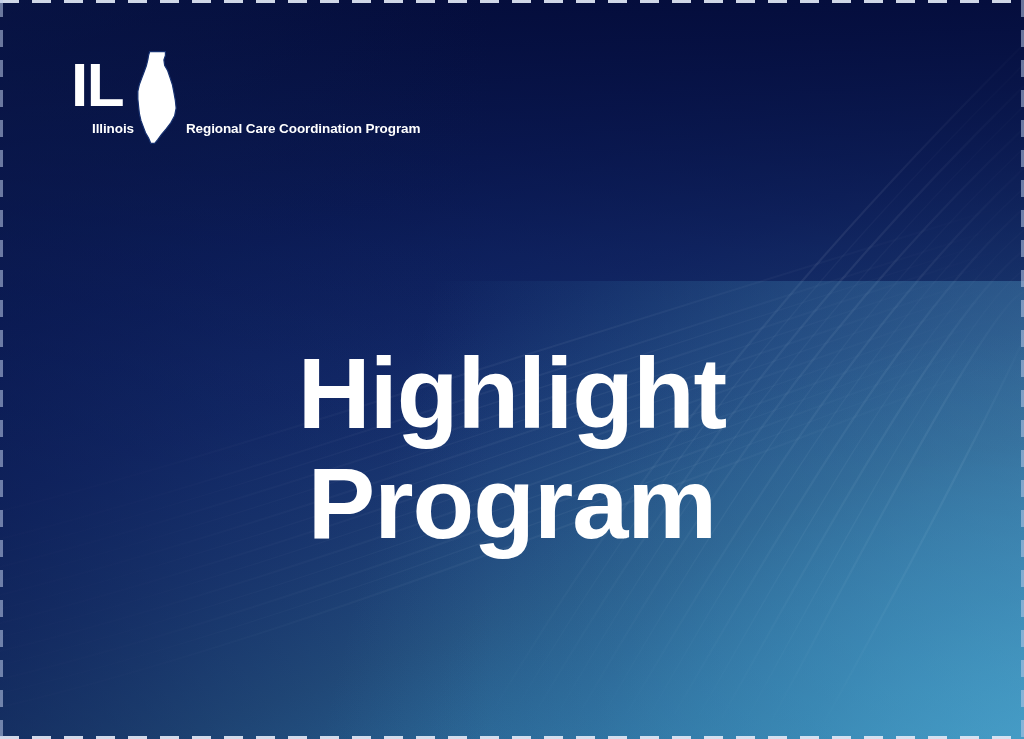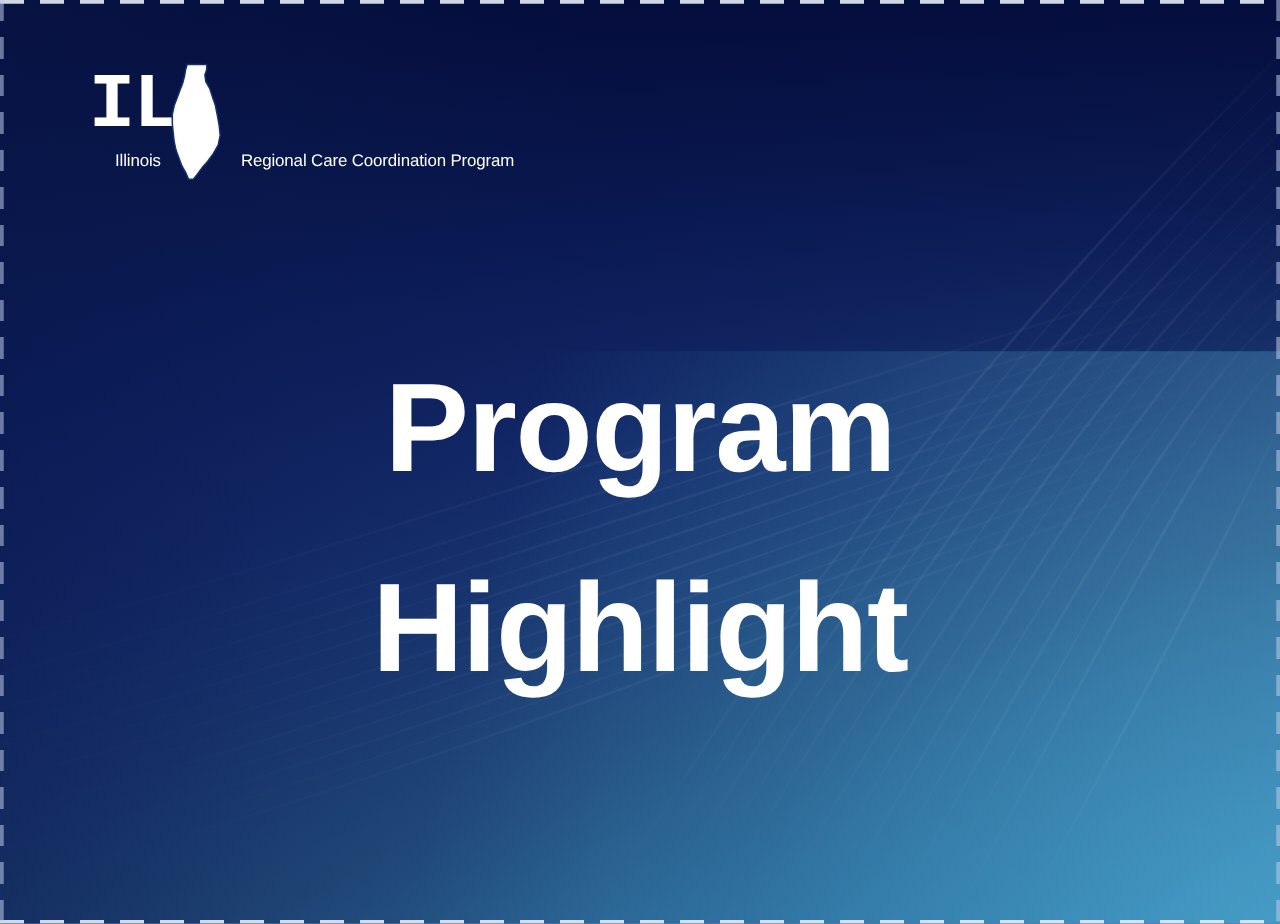--- a/index.html
+++ b/index.html
@@ -154,21 +154,21 @@
 
   .logo-wordmark {
     position: relative;
     display: flex;
     align-items: flex-start;
     height: 64px;
   }
 
   .logo-word {
     color: #ffffff;
-    font-family: Liberation Mono, monospace;
+    font-family: Liberation Sans, sans-serif;
     font-weight: bold;
     font-size: 62px;
     line-height: 62px;
     letter-spacing: -1.5px;
   }
 
   .logo-word-il {
     margin-right: 52px;
   }
 
@@ -191,26 +191,25 @@
     height: 100%;
   }
 
   .logo-tagline {
     position: relative;
     margin-top: 3px;
     display: flex;
     align-items: center;
     color: #ffffff;
     font-family: "Liberation Sans", sans-serif;
-    font-weight: normal;
+    font-weight: bold;
     font-size: 13.5px;
     line-height: 16px;
     letter-spacing: -0.1px;
     white-space: nowrap;
-    gap: 12px;
   }
   .tagline-illinois {
     margin-left: 21px;
   }
   .tagline-rest {
     margin-left: 52px;
   }
 
   
   .title-block {
@@ -324,22 +323,22 @@
 
     </div>
 
     <div class="logo-tagline">
       <span class="tagline-illinois">Illinois</span>
       <span class="tagline-rest">Regional Care Coordination Program</span>
     </div>
   </div>
 
   <div class="title-block">
+    <div class="title-line title-line-2">Highlight</div>
     <div class="title-line title-line-1">Program</div>
-    <div class="title-line title-line-2">Highlight</div>
   </div>
 
   <div class="selection-border">
     <div class="dash-edge dash-top"></div>
     <div class="dash-edge dash-right"></div>
     <div class="dash-edge dash-bottom"></div>
     <div class="dash-edge dash-left"></div>
   </div>
 
 </div>

